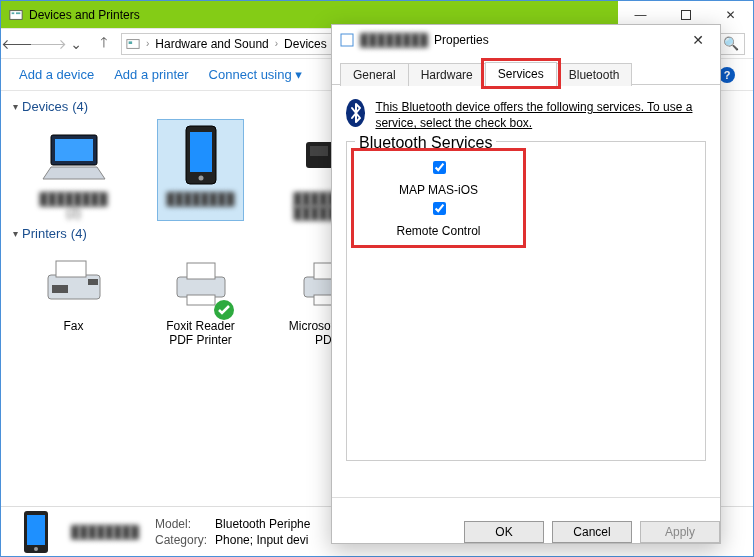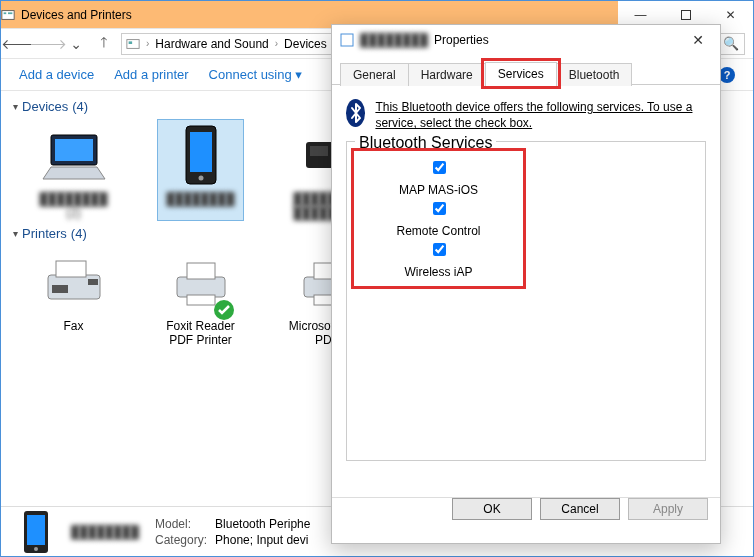--- a/index.html
+++ b/index.html
@@ -5,21 +5,21 @@
   * { box-sizing: border-box; font-family: "Segoe UI", Arial, sans-serif; }
   body { margin: 0; background: #f0f0f0; width: 754px; height: 557px; overflow: hidden; position: relative; }
 
   
   .explorer {
     position: absolute; left: 0; top: 0; width: 754px; height: 557px;
     background: #fff; border: 1px solid #4a90d9;
   }
   .titlebar {
     height: 28px; display: flex; justify-content: space-between;
-    border-bottom: 1px solid #e5e5e5; background:#fdba74;
+    padding-left: 8px; border-bottom: 1px solid #e5e5e5; background:#84cc16;
   }
   .titlebar-left { display:flex; align-items:center; gap:6px; font-size:12px; color:#000;}
   .win-controls { display:flex; }
   .win-btn { width:45px; height:28px; display:flex; align-items:center; justify-content:center; font-size:12px; color:#333; background:#fff; }
   .navbar {
     height: 30px; display:flex; align-items:center; gap:6px; padding:0 8px; border-bottom:1px solid #e5e5e5;
   }
   .nav-icon { width:22px; height:22px; display:flex; align-items:center; justify-content:center; color:#555; font-size:14px;}
   .nav-icon.disabled { color:#bbb; }
   .addressbar {
@@ -60,21 +60,21 @@
   .tab.highlighted { outline:3px solid #e03030; outline-offset:1px;}
   .dlg-body { flex:1; padding:14px 14px 0 14px; font-size:12px; color:#000; position:relative;}
   .bt-intro { display:flex; gap:10px; margin-bottom:10px;text-decoration:underline;}
   .bt-icon { width:28px; height:28px; border-radius:50%; background:#0a2d7a; display:flex; align-items:center; justify-content:center;}
   .grp { border:1px solid #ccc; padding:10px 10px 10px 10px; position:relative;}
   .grp-title{ position:absolute; top:-8px; left:8px; background:#fff; padding:0 4px; font-size:16px;}
   .grp-inner { position:relative; }
   .svc-list { border:3px solid #e03030; padding:6px 8px; width:175px; margin-top:-4px; margin-left:-6px;}
   .svc-item { display:flex; align-items:center; gap:6px; font-size:12px; padding:1px 0;flex-direction:column;}
   .svc-item input { width:13px; height:13px;}
-  .dlg-buttons { height:46px; display:flex; align-items:flex-start; justify-content:flex-end; gap:8px; padding:0 12px; border-top:1px solid #ddd;}
+  .dlg-buttons { height:46px; display:flex; align-items:flex-end; justify-content:flex-end; gap:8px; padding:0 0; border-top:1px solid #ddd;}
   .wbtn { min-width:80px; height:22px; font-size:12px; background:#e9e9e9; border:1px solid #999; display:flex; align-items:center; justify-content:center; color:#000;}
   .wbtn.disabled { color:#888; border-color:#bbb;}
   svg { display:block; }
 </style>
 </head>
 <body>
 
 <div class="explorer">
 
   <div class="titlebar">
@@ -265,24 +265,20 @@
       <div class="grp-inner">
         <div class="svc-list">
           <label class="svc-item">
             <input type="checkbox" checked="" style="">
             <span>MAP MAS-iOS</span>
           </label>
           <label class="svc-item">
             <input type="checkbox" checked="" style="">
             <span>Remote Control</span>
           </label>
-          <label class="svc-item">
-            <input type="checkbox" checked="" style="">
-            <span>Wireless iAP</span>
-          </label>
         </div>
       </div>
     </div>
   </div>
 
   <div class="dlg-buttons">
     <div class="wbtn">OK</div>
     <div class="wbtn">Cancel</div>
     <div class="wbtn disabled">Apply</div>
   </div>

